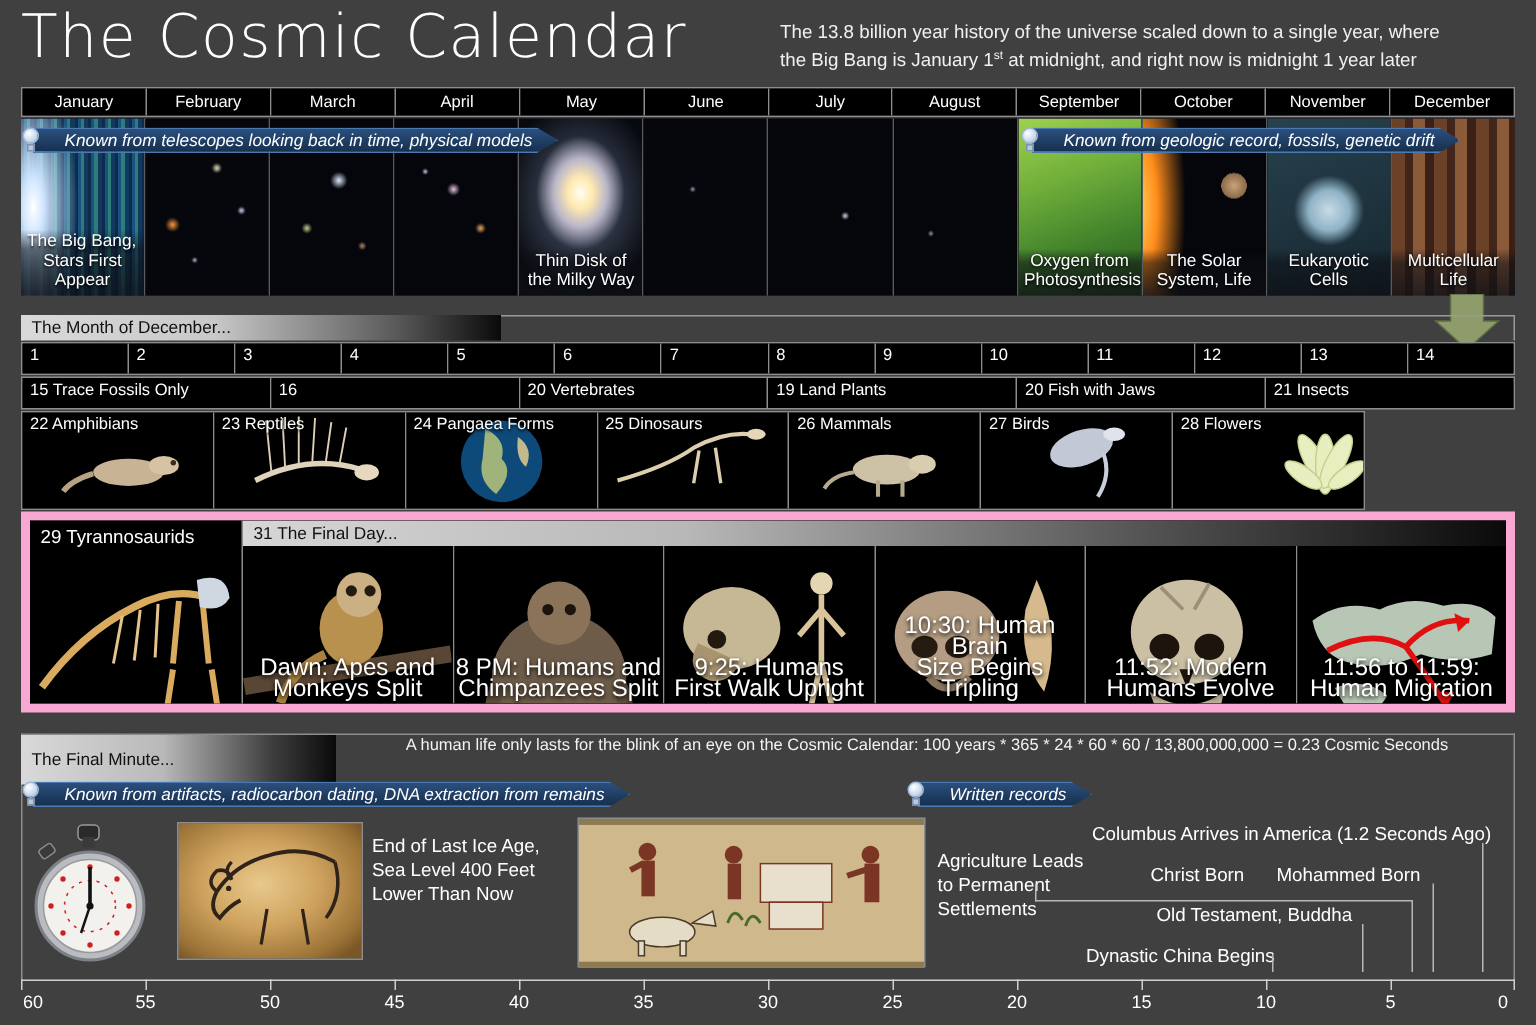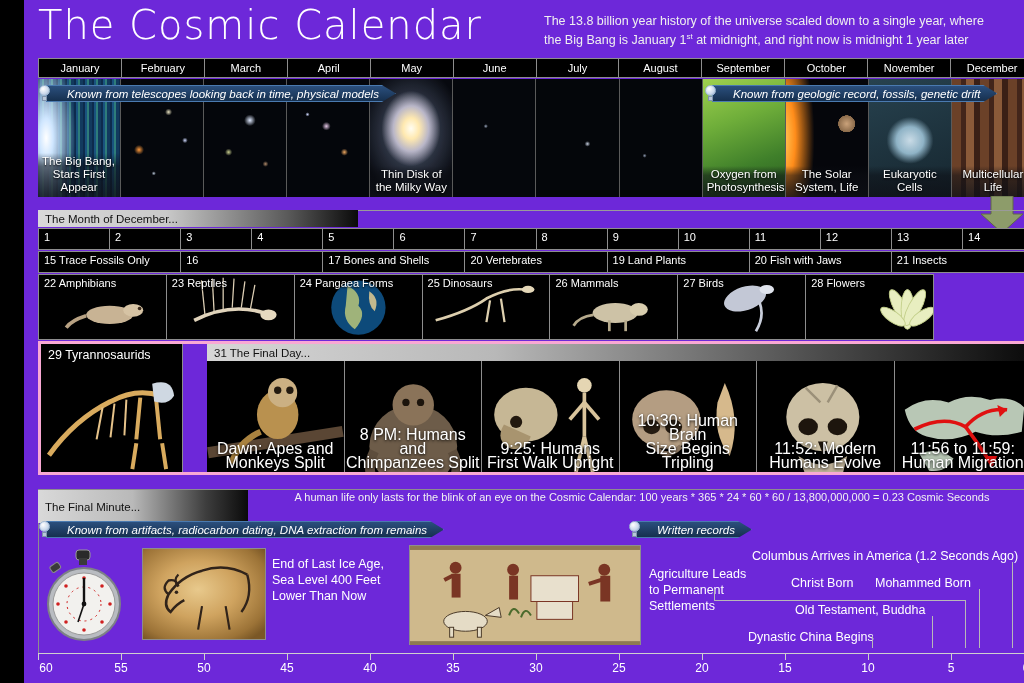--- a/index.html
+++ b/index.html
@@ -1,21 +1,21 @@
 <!DOCTYPE html>
 <html><head>
 <meta charset="utf-8">
 <style>
   * { margin:0; padding:0; box-sizing:border-box; }
   html,body { background:#000; }
   body {
     width:1024px; height:683px; position:relative; overflow:hidden;
     font-family:"Liberation Sans", sans-serif; color:#fff;
   }
-  .page { position:absolute; inset:0; background:#6d28d9;margin-left:24px; }
+  .page { position:absolute; inset:0; background:#404040; }
 
   
   #title {
     position:absolute; left:14px; top:2px;
     font-size:40px; letter-spacing:1px; font-weight:300;
     font-family:"DejaVu Sans", sans-serif; color:#fff; line-height:1.15;
   }
   #subtitle {
     position:absolute; left:520px; top:13px; width:500px;
     font-size:12.5px; line-height:16px; color:#f0f0f0;
@@ -121,21 +121,21 @@
 
   #days3 { position:absolute; left:14px; top:274px; width:896px; height:66px;
            display:flex; border:1px solid #8d8d8d; }
   #days3 .d { position:relative; flex:1 1 0; border-right:1px solid #8d8d8d;
               overflow:hidden; background:#000; }
   #days3 .d:last-child { border-right:none; }
   #days3 .lbl { position:absolute; left:5px; top:2px; font-size:11px; z-index:2;
                 text-shadow:0 1px 2px #000; }
 
   #row29 { position:absolute; left:14px; top:341px; width:996px; height:134px;
-           display:flex; border:3px solid #f9a8d4;gap:24px; }
+           display:flex; border:6px solid #f9a8d4; }
   #row29 > .big { position:relative; border-right:1px solid #8d8d8d; overflow:hidden; background:#000; }
   #row29 > .big:last-child { border-right:none; }
   #row29 .toplbl { position:absolute; left:7px; top:4px; right:5px; font-size:12.5px;
                    line-height:15px; z-index:3; text-shadow:0 1px 3px #000; }
 
   #finalDayHead { position:absolute; left:0; top:0; right:0; height:17px;
       background:linear-gradient(to right,#d6d6d6 0%,#b8b8b8 35%,#4a4a4a 75%,#0a0a0a 100%);
       color:#111; font-size:11.5px; display:flex; align-items:center; padding-left:7px; z-index:4; }
   .fdcell { position:relative; flex:1 1 0; border-right:1px solid #8d8d8d; overflow:hidden; background:#000; }
   .fdcell:last-child { border-right:none; }
@@ -292,21 +292,20 @@
     <div class="d">10</div>
     <div class="d">11</div>
     <div class="d">12</div>
     <div class="d">13</div>
     <div class="d">14</div>
   </div>
 
   <div id="days2">
     <div class="d">15 Trace Fossils Only</div>
     <div class="d">16</div>
-    <div class="d">17 Bones and Shells</div>
     <div class="d">20 Vertebrates</div>
     <div class="d">19 Land Plants</div>
     <div class="d">20 Fish with Jaws</div>
     <div class="d">21 Insects</div>
   </div>
 
   <div id="days3">
     <div class="d">
       <span class="lbl">22 Amphibians</span>
       <svg viewBox="0 0 140 66" style="position:absolute;inset:0">

